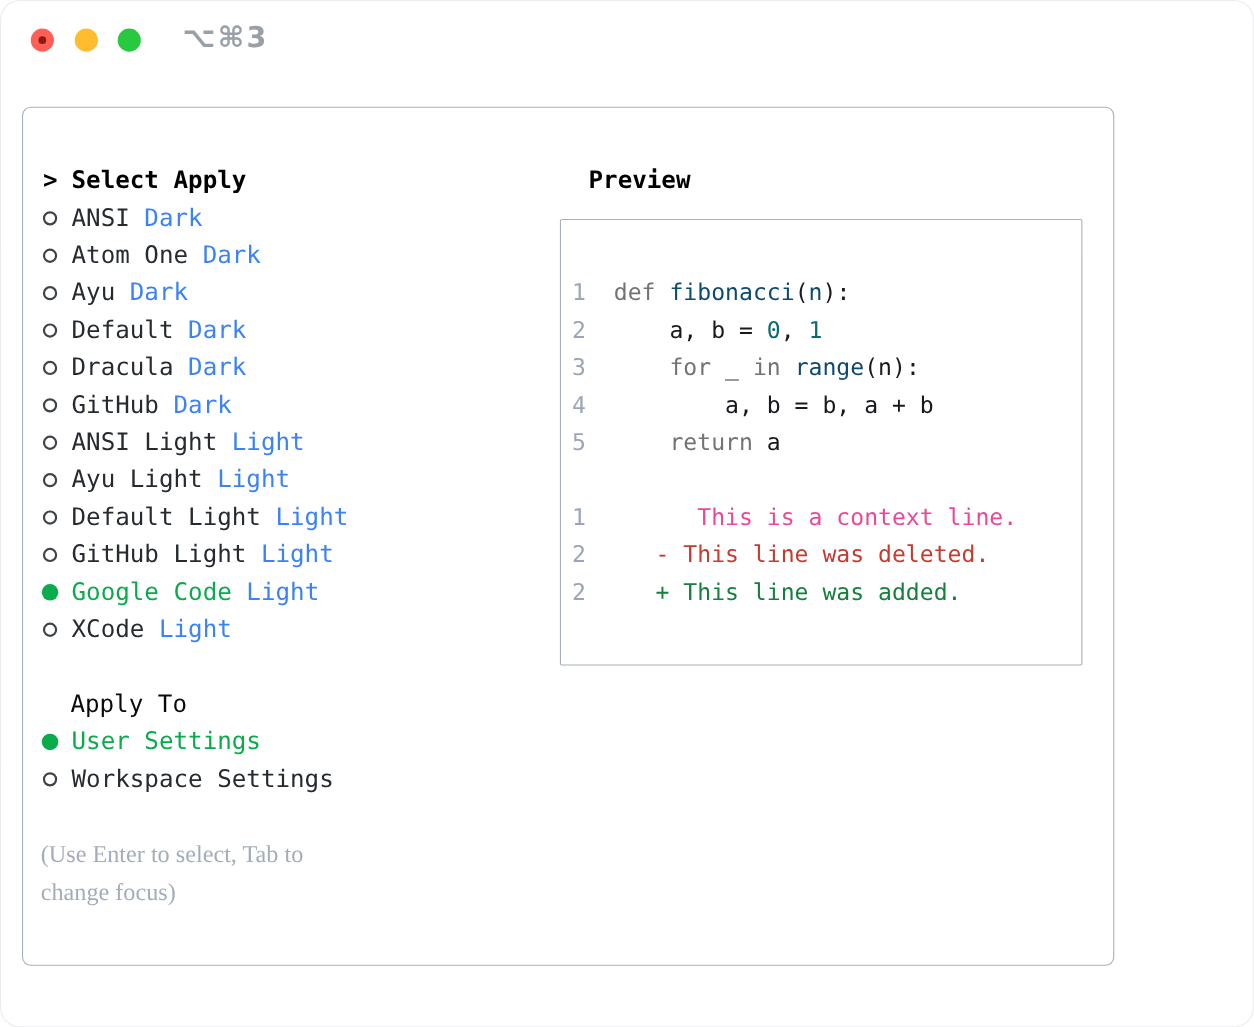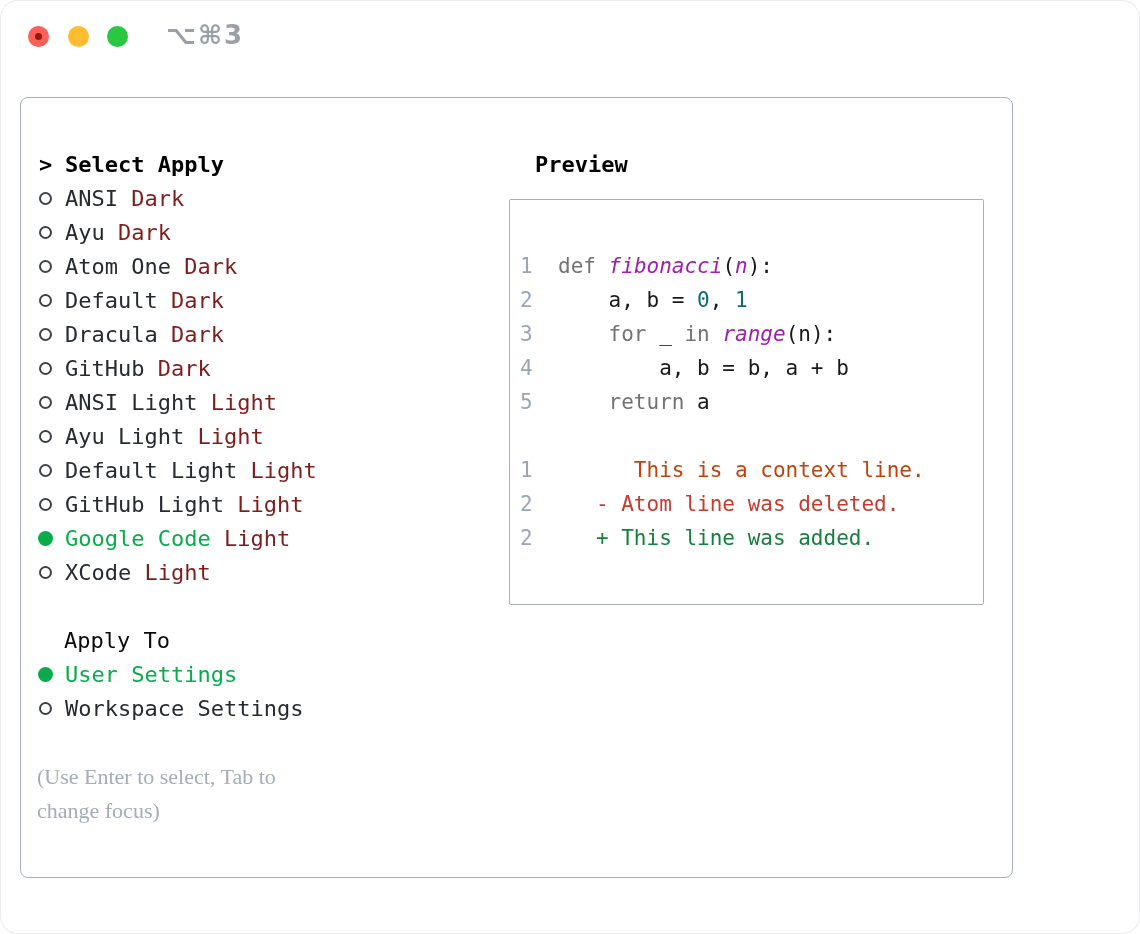--- a/index.html
+++ b/index.html
@@ -25,59 +25,59 @@
   
   .left-col{position:absolute;left:16px;top:50px;width:450px;}
   .row{position:relative;height:34px;line-height:34px;font-size:22px;white-space:pre;}
   .caret{position:absolute;left:2px;font-weight:bold;color:#000;}
   .marker{position:absolute;left:2px;top:50%;margin-top:-7px;width:13px;height:13px;
           box-sizing:border-box;border:2px solid #3e4349;border-radius:50%;background:transparent;}
   .marker.sel{width:15px;height:15px;margin-top:-8px;left:1px;border:none;background:#09ab4b;}
   .lbl{display:inline-block;margin-left:28px;color:#262b31;}
   .lbl .nm{color:#262b31;}
   .lbl .nm.sel{color:#09ab4b;}
-  .lbl .tag{color:#7f1d1d;}
+  .lbl .tag{color:#3b82f6;}
   .hdr-text{margin-left:28px;font-weight:bold;color:#000;}
   .apply-hdr{margin-left:27px;color:#0a0a0a;}
   .hint{color:#a3adb9;font-family:Liberation Serif, serif;}
 
   
   .preview-hdr{position:absolute;left:496px;top:50px;height:34px;line-height:34px;
                font-size:22px;font-weight:bold;color:#000;margin-left:18px;}
   .pbox{position:absolute;left:488px;top:101px;width:475px;height:406px;box-sizing:border-box;
         border:1.5px solid #a6b0bb;border-radius:2px;background:#fff;padding-top:49px;overflow:hidden;}
   .pline{position:relative;height:34px;line-height:34px;font-size:21px;white-space:pre;}
   .pline .ln{position:absolute;left:10px;color:#9aa6b6;}
   .pline .code{position:absolute;left:48px;color:#17191d;}
   .tk-pl{color:#17191d;}
   .tk-kw{color:#737373;}
-  .tk-fn{color:#a21caf;font-style:italic;}
+  .tk-fn{color:#0c4a6e;}
   .tk-num{color:#0c6b6b;}
-  .tk-ctx{color:#c2410c;text-align:center;}
+  .tk-ctx{color:#ec4899;text-align:center;}
   .tk-del{color:#c53b2e;}
   .tk-add{color:#15803d;}
 </style>
 </head>
 <body>
 
 <div class="window">
 
   <div class="titlebar">
     <span class="tl tl-red"></span>
     <span class="tl tl-yellow"></span>
     <span class="tl tl-green"></span>
     <span class="shortcut">⌥⌘3</span>
   </div>
 
   <div class="panel">
     <div class="left-col" id="left-col">
         <div class="row"><span class="caret">&gt;</span><span class="hdr-text">Select Apply</span></div>
         <div class="row"><span class="marker"></span><span class="lbl"><span class="nm">ANSI </span><span class="tag">Dark</span></span></div>
+        <div class="row"><span class="marker"></span><span class="lbl"><span class="nm">Atom One </span><span class="tag">Dark</span></span></div>
         <div class="row"><span class="marker"></span><span class="lbl"><span class="nm">Ayu </span><span class="tag">Dark</span></span></div>
-        <div class="row"><span class="marker"></span><span class="lbl"><span class="nm">Atom One </span><span class="tag">Dark</span></span></div>
         <div class="row"><span class="marker"></span><span class="lbl"><span class="nm">Default </span><span class="tag">Dark</span></span></div>
         <div class="row"><span class="marker"></span><span class="lbl"><span class="nm">Dracula </span><span class="tag">Dark</span></span></div>
         <div class="row"><span class="marker"></span><span class="lbl"><span class="nm">GitHub </span><span class="tag">Dark</span></span></div>
         <div class="row"><span class="marker"></span><span class="lbl"><span class="nm">ANSI Light </span><span class="tag">Light</span></span></div>
         <div class="row"><span class="marker"></span><span class="lbl"><span class="nm">Ayu Light </span><span class="tag">Light</span></span></div>
         <div class="row"><span class="marker"></span><span class="lbl"><span class="nm">Default Light </span><span class="tag">Light</span></span></div>
         <div class="row"><span class="marker"></span><span class="lbl"><span class="nm">GitHub Light </span><span class="tag">Light</span></span></div>
         <div class="row"><span class="marker sel"></span><span class="lbl"><span class="nm sel">Google Code </span><span class="tag">Light</span></span></div>
         <div class="row"><span class="marker"></span><span class="lbl"><span class="nm">XCode </span><span class="tag">Light</span></span></div>
         <div class="row"></div>
@@ -91,18 +91,18 @@
 
     <div class="preview-hdr">Preview</div>
     <div class="pbox" id="preview-box">
         <div class="pline"><span class="ln">1</span><span class="code"><span class="tk-kw">def</span><span class="tk-pl"> </span><span class="tk-fn">fibonacci</span><span class="tk-pl">(</span><span class="tk-fn">n</span><span class="tk-pl">):</span></span></div>
         <div class="pline"><span class="ln">2</span><span class="code"><span class="tk-pl">    a, b = </span><span class="tk-num">0</span><span class="tk-pl">, </span><span class="tk-num">1</span></span></div>
         <div class="pline"><span class="ln">3</span><span class="code"><span class="tk-pl">    </span><span class="tk-kw">for</span><span class="tk-pl"> _ </span><span class="tk-kw">in</span><span class="tk-pl"> </span><span class="tk-fn">range</span><span class="tk-pl">(n):</span></span></div>
         <div class="pline"><span class="ln">4</span><span class="code"><span class="tk-pl">        a, b = b, a + b</span></span></div>
         <div class="pline"><span class="ln">5</span><span class="code"><span class="tk-pl">    </span><span class="tk-kw">return</span><span class="tk-pl"> a</span></span></div>
         <div class="pline"></div>
         <div class="pline"><span class="ln">1</span><span class="code"><span class="tk-ctx">      This is a context line.</span></span></div>
-        <div class="pline"><span class="ln">2</span><span class="code"><span class="tk-del">   - Atom line was deleted.</span></span></div>
+        <div class="pline"><span class="ln">2</span><span class="code"><span class="tk-del">   - This line was deleted.</span></span></div>
         <div class="pline"><span class="ln">2</span><span class="code"><span class="tk-add">   + This line was added.</span></span></div>
       </div>
   </div>
 
 </div>
 
 </body></html>

